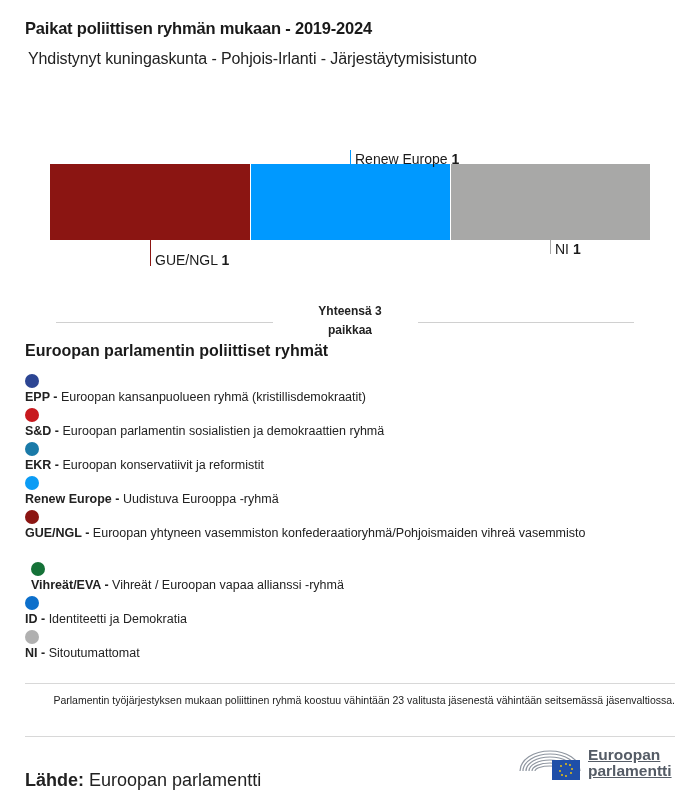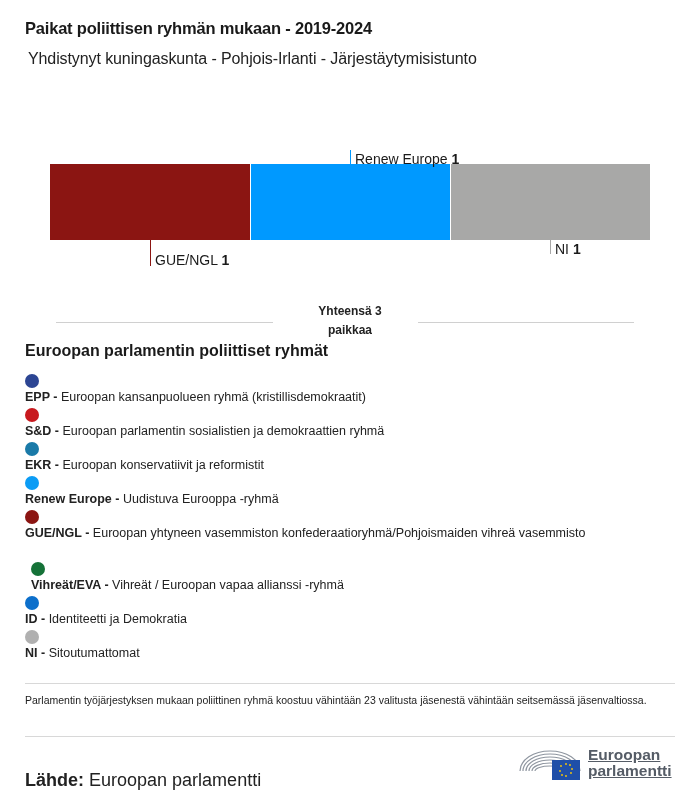--- a/index.html
+++ b/index.html
@@ -19,21 +19,21 @@
 
   .total-line { position: absolute; top: 322px; height: 1px; background: #d0d0d0; }
   .total-text { position: absolute; left: 275px; top: 302px; width: 150px; text-align: center; font-family: Liberation Sans, sans-serif; font-size: 12px; font-weight: bold; line-height: 19px; color: #222; }
 
   .legend-title { position: absolute; left: 25px; top: 342px; font-size: 16px; font-weight: bold; color: #1a1a1a; }
   .legend-item { position: absolute; left: 25px; display: flex; align-items: flex-start; font-size: 12.5px; line-height: 18px; color: #222; width: 600px; flex-direction: column; }
   .legend-dot { width: 14px; height: 14px; border-radius: 50%; flex: 0 0 14px; margin-top: 2px; margin-right: 14px; }
   .legend-text b { font-weight: bold; }
 
   .rule { position: absolute; left: 25px; width: 650px; height: 1px; background: #d8d8d8; }
-  .note { position: absolute; left: 25px; top: 692px; width: 650px; font-size: 10.5px; line-height: 17px; color: #222; }
+  .note { position: absolute; left: 25px; top: 692px; width: 650px; font-size: 10.5px; line-height: 17px; color: #222; text-align: right; }
 
   .source { position: absolute; left: 25px; top: 770px; font-size: 18px; color: #222; }
   .source b { font-weight: bold; }
 
   .logo { position: absolute; left: 518px; top: 745px; display: flex; align-items: center; }
   .logo-text { font-size: 15.5px; font-weight: bold; color: #555c66; line-height: 16px; margin-left: 6px; text-decoration: underline; }
 </style>
 </head>
 <body>
 

